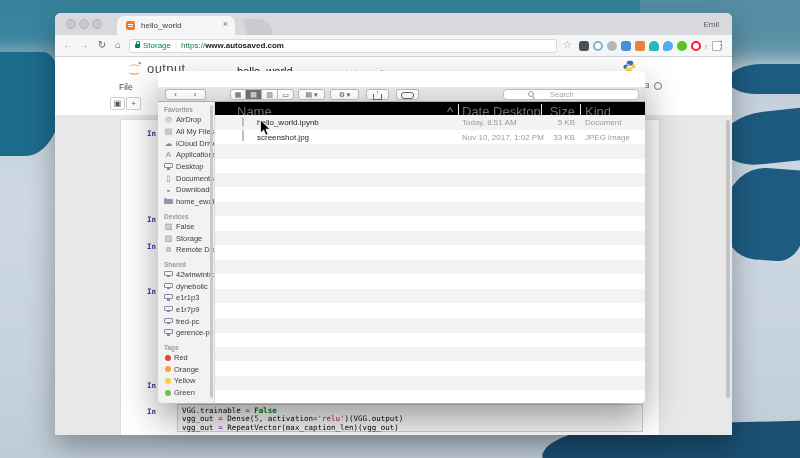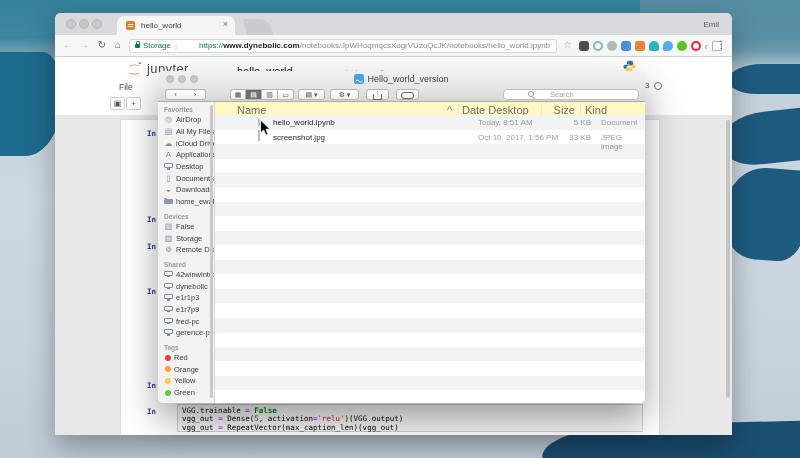--- a/index.html
+++ b/index.html
@@ -30,21 +30,21 @@
   .profile{position:absolute;right:13px;top:7px;font-size:8px;color:#5a5d60;}
   .chrome-toolbar{position:absolute;left:0;top:22px;right:0;height:22px;background:#f5f6f6;border-bottom:1px solid #d0d1d3;box-sizing:border-box;}
   .nav{position:absolute;top:4px;width:14px;text-align:center;font-size:10px;color:#aeb1b4;}
   .nav.dark{color:#5f6368;}
   .omnibox{position:absolute;left:74px;top:3.5px;width:428px;height:14px;background:#fff;border:1px solid #d8d9db;border-radius:3px;
     box-sizing:border-box;display:flex;align-items:center;padding:0 5px;font-size:8px;white-space:nowrap;overflow:hidden;}
   .lock{width:5px;height:4px;background:#0b8043;border-radius:1px;position:relative;margin-right:3px;flex:0 0 5px;}
   .lock::before{content:"";position:absolute;left:.5px;top:-3px;width:2.5px;height:3px;border:1px solid #0b8043;border-bottom:none;border-radius:2px 2px 0 0;}
   .secure{color:#0b8043;margin-right:4px;}
   .odiv{color:#d4d6d8;margin-right:4px;}
-  .scheme{color:#0b8043;margin-left:18px;}
+  .scheme{color:#0b8043;}
   .host{color:#202124;font-weight:bold;}
   .path{color:#85898d;}
   .star{position:absolute;left:508px;top:4px;font-size:10px;color:#9aa0a6;}
   .exts{position:absolute;left:524px;top:6px;display:flex;gap:4px;align-items:center;}
   .ext{width:10px;height:10px;border-radius:3px;flex:0 0 auto;}
   .ext.shield{background:#4a5056;}
   .ext.clock{background:#fff;border:2px solid #7ab8c9;border-radius:50%;width:6px;height:6px;}
   .ext.gcirc{background:#b4b7ba;border-radius:50%;}
   .ext.transl{background:#4a90d9;}
   .ext.chart{background:#e8833a;border-radius:2px;}
@@ -117,32 +117,32 @@
   .sb-title{font-size:6.5px;font-weight:bold;color:#9a9a9a;height:10px;line-height:11px;margin-top:3px;}
   .sb-item{height:11.7px;display:flex;align-items:center;gap:3px;font-size:7.5px;color:#3e3e3e;white-space:nowrap;}
   .ic{flex:0 0 9px;width:9px;text-align:center;color:#7f8da3;font-size:8px;line-height:9px;}
   .ic-disp{flex:0 0 9px;position:relative;width:8px;height:5px;border:1px solid #7f8da3;border-radius:1px;box-sizing:border-box;margin-top:-2px;}
   .ic-disp::after{content:"";position:absolute;left:2px;bottom:-2.5px;width:3px;height:1.5px;background:#7f8da3;}
   .ic-folder{flex:0 0 9px;position:relative;width:8px;height:5px;background:#8b99ad;border-radius:1px;}
   .ic-folder::before{content:"";position:absolute;left:0;top:-1.5px;width:3px;height:1.5px;background:#8b99ad;border-radius:1px 1px 0 0;}
   .dot{flex:0 0 6px;width:6px;height:6px;border-radius:50%;margin-left:1px;}
   .sb-scroll{position:absolute;right:1px;top:3px;bottom:5px;width:3px;background:#c8c8c8;border-radius:2px;}
   .f-list{flex:1;position:relative;background:#fff;}
-  .f-cols{position:absolute;left:0;top:0;right:0;height:15px;background:#fef9c3;border-bottom:1px solid #e4e4e4;box-sizing:border-box;
-    font-size:11px;color:#6e6e6e;}
+  .f-cols{position:absolute;left:0;top:0;right:0;height:15px;background:#000000;border-bottom:1px solid #e4e4e4;box-sizing:border-box;
+    font-size:13px;color:#6e6e6e;}
   .f-cols span{position:absolute;top:2px;}
   .col-name{left:22px;}
   .col-caret{left:232px;color:#8a8a8a;}
   .col-date{left:247px;}
   .col-size{left:330px;width:30px;text-align:right;}
   .col-kind{left:370px;}
   .cdiv{position:absolute;top:0;bottom:0;width:1px;background:#e7e7e7;}
   .f-rows{position:absolute;left:0;top:13px;right:0;bottom:0;
     background:repeating-linear-gradient(180deg,#f3f3f5 0,#f3f3f5 14.5px,#fff 14.5px,#fff 29px);}
-  .f-row{position:absolute;left:16px;right:0;height:14.5px;font-size:8px;color:#262626;}
+  .f-row{position:absolute;left:0;right:0;height:14.5px;font-size:8px;color:#262626;}
   .f-row .f-ic{position:absolute;left:27px;top:1.5px;}
   .f-name{position:absolute;left:42px;top:3px;}
   .f-date{position:absolute;left:247px;top:3px;color:#9b9b9b;}
   .f-size{position:absolute;left:322px;top:3px;width:38px;text-align:right;color:#9b9b9b;}
   .f-kind{position:absolute;left:370px;top:3px;color:#9b9b9b;}
   .f-doc{width:9px;height:11px;background:#fff;border:1px solid #bdbdbd;border-radius:1px;position:relative;box-sizing:border-box;}
   .f-doc::after{content:"";position:absolute;right:-1px;top:-1px;width:3px;height:3px;background:linear-gradient(225deg,#fff 0 50%,#d8d8d8 50%);}
   .f-img{width:11px;height:9px;border:1px solid #bdbdbd;background:linear-gradient(180deg,#cde4f2 0 55%,#9fc3de 55%);box-sizing:border-box;}
   .cursor{position:absolute;left:259px;top:119px;}
 </style>
@@ -177,22 +177,21 @@
     <div class="chrome-toolbar">
       <span class="nav" style="left:6px">←</span>
       <span class="nav" style="left:22px">→</span>
       <span class="nav dark" style="left:40px">↻</span>
       <span class="nav dark" style="left:56px">⌂</span>
       <div class="omnibox">
         <span class="lock"></span>
         <span class="secure">Storage</span>
         <span class="odiv">|</span>
         <span class="scheme">https://</span>
-          <span class="host">www.dynebolic.com</span>
-          <span class="path">/notebooks/JpWHoqmqcsXogrVUzoQcJK/notebooks/hello_world.ipynb</span>
+          <span class="host">www.autosaved.com</span>
       </div>
       <span class="star">☆</span>
       <div class="exts">
         <span class="ext shield"></span>
         <span class="ext clock"></span>
         <span class="ext gcirc"></span>
         <span class="ext transl"></span>
         <span class="ext chart"></span>
         <span class="ext wifi"></span>
         <span class="ext bird"></span>
@@ -205,21 +204,21 @@
     </div>
 
     <div class="page">
       <span class="j-logo">
         <svg width="17" height="17" viewBox="0 0 24 24">
           <path d="M4 15.5c2.5 3.2 13.5 3.2 16 0-1.5 4.8-14.5 4.8-16 0z" fill="#f37726"></path>
           <path d="M4 8.5c2.5-3.2 13.5-3.2 16 0-1.5-4.8-14.5-4.8-16 0z" fill="#f37726"></path>
           <circle cx="19.5" cy="3" r="1.7" fill="#989798"></circle>
         </svg>
       </span>
-      <span class="j-logo-text">jupyter</span>
+      <span class="j-logo-text">output</span>
       <span class="j-title">hello_world</span>
       <span class="j-autosaved">(autosaved)</span>
       <span class="py-logo">
         <svg width="13" height="13" viewBox="0 0 24 24">
           <path fill="#3776ab" d="M12 1.5c-3 0-5 1-5 3v3.2h5.2v1H4c-2 0-3.2 1.8-3.2 3.8s1.2 3.8 3.2 3.8h2.8v-2.8c0-2 1.8-3.2 3.8-3.2h5.2c1.6 0 3-1.2 3-2.8V4.5c0-2-2.2-3-5-3h-1.8z"></path>
           <path fill="#ffd43b" d="M12 22.5c3 0 5-1 5-3v-3.2h-5.2v-1H20c2 0 3.2-1.8 3.2-3.8S22 7.7 20 7.7h-2.8v2.8c0 2-1.8 3.2-3.8 3.2H8.2c-1.6 0-3 1.2-3 2.8v3c0 2 2.2 3 5 3H12z"></path>
         </svg>
       </span>
       <span class="j-file">File</span>
       <span class="kernel-frag">3</span>
@@ -237,32 +236,20 @@
       <span class="in" style="top:324px">In</span>
       <span class="in" style="top:350px">In</span>
 
       <div class="code-cell"><div><span>VGG.trainable </span><span class="c-op">= </span><span class="c-kw">False</span></div><div><span>vgg_out </span><span class="c-op">= </span><span>Dense(</span><span class="c-num">5</span><span>, activation</span><span class="c-op">=</span><span class="c-str">'relu'</span><span>)(VGG.output)</span></div><div><span>vgg_out </span><span class="c-op">= </span><span>RepeatVector(max_caption_len)(vgg_out)</span></div></div>
 
       <div class="pg-scroll"></div>
     </div>
   </div>
 
   <div class="finder">
-    <div class="f-titlebar">
-      <span class="f-tl" style="left:8px"></span>
-      <span class="f-tl" style="left:20px"></span>
-      <span class="f-tl" style="left:32px"></span>
-      <div class="f-title">
-        <svg width="10" height="10" viewBox="0 0 12 12">
-          <rect x="0" y="0" width="12" height="12" rx="2.5" fill="#4aa3e0"></rect>
-          <path d="M2 8.5c1.5-1.5 2.5-1.5 4 0s2.5 1.5 4 0" stroke="#fff" stroke-width="1.2" fill="none"></path>
-        </svg>
-        <span>Hello_world_version</span>
-      </div>
-    </div>
 
     <div class="f-toolbar">
       <span class="f-btn f-back">‹</span>
       <span class="f-btn f-fwd">›</span>
       <div class="f-seg">
         <span>▦</span>
         <span class="sel">▤</span>
         <span>▥</span>
         <span>▭</span>
       </div>
@@ -388,21 +375,21 @@
           <div class="f-row" style="top:0">
             <span class="f-ic"><span class="f-doc"></span></span>
             <span class="f-name">hello_world.ipynb</span>
             <span class="f-date">Today, 8:51 AM</span>
             <span class="f-size">5 KB</span>
             <span class="f-kind">Document</span>
           </div>
           <div class="f-row" style="top:14.5px">
             <span class="f-ic"><span class="f-img"></span></span>
             <span class="f-name">screenshot.jpg</span>
-            <span class="f-date">Oct 10, 2017, 1:56 PM</span>
+            <span class="f-date">Nov 10, 2017, 1:02 PM</span>
             <span class="f-size">33 KB</span>
             <span class="f-kind">JPEG image</span>
           </div>
         </div>
       </div>
     </div>
   </div>
 
   <svg class="cursor" width="12" height="18" viewBox="0 0 12 18">
     <path d="M1.5 1 L1.5 14 L4.7 11 L6.8 16.2 L9 15.2 L6.9 10.2 L11 10.2 Z" fill="#000" stroke="#fff" stroke-width="0.8"></path>

